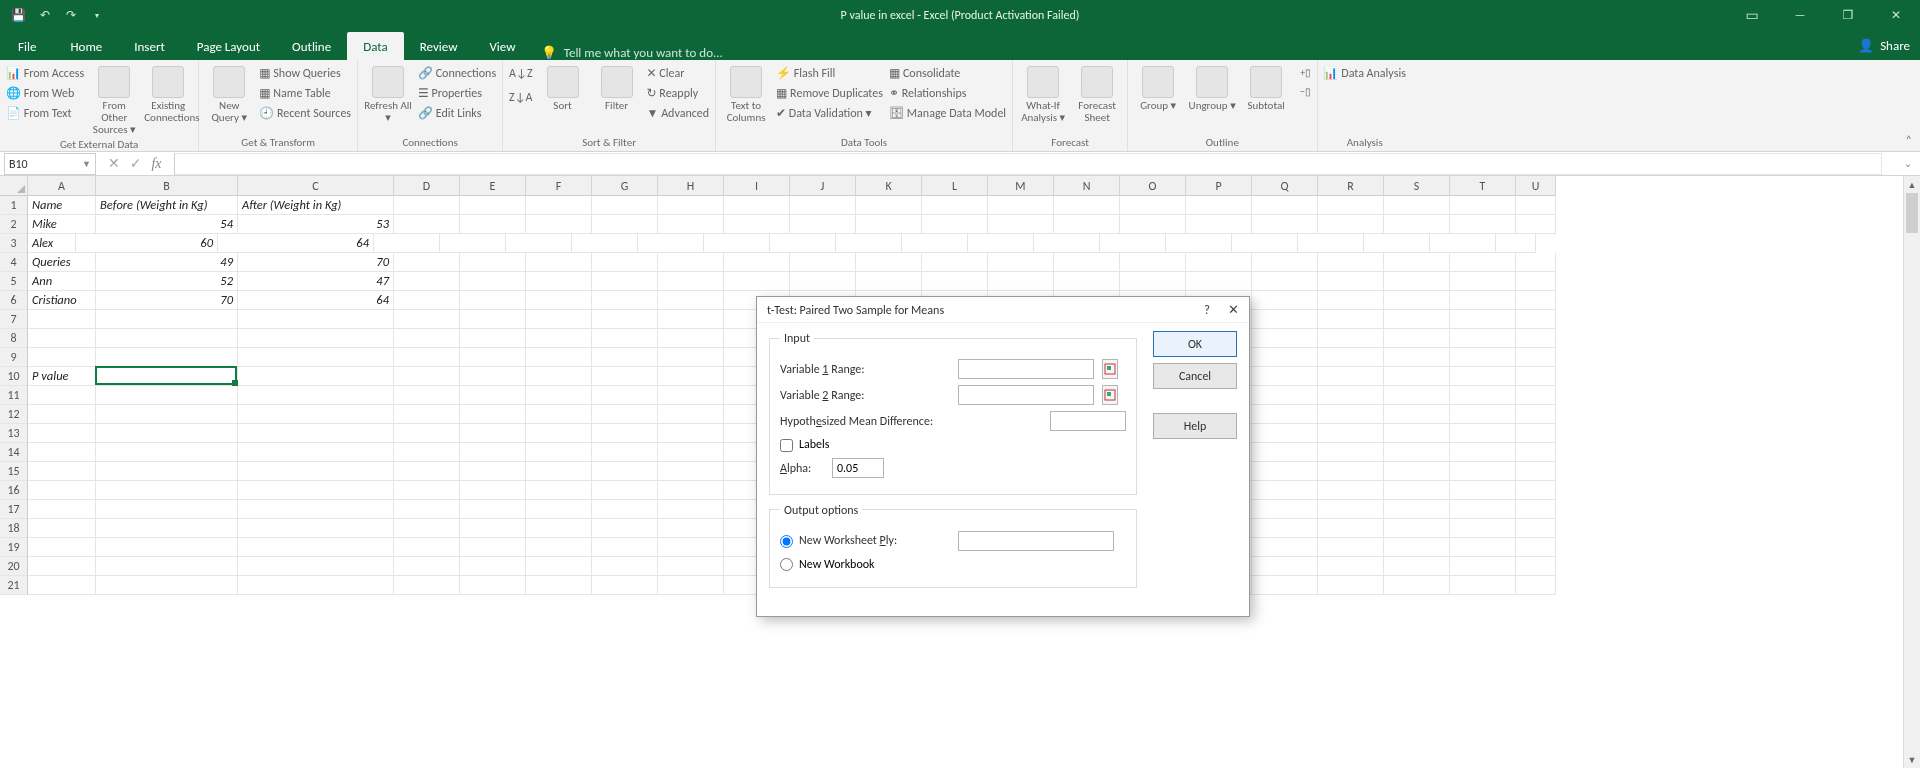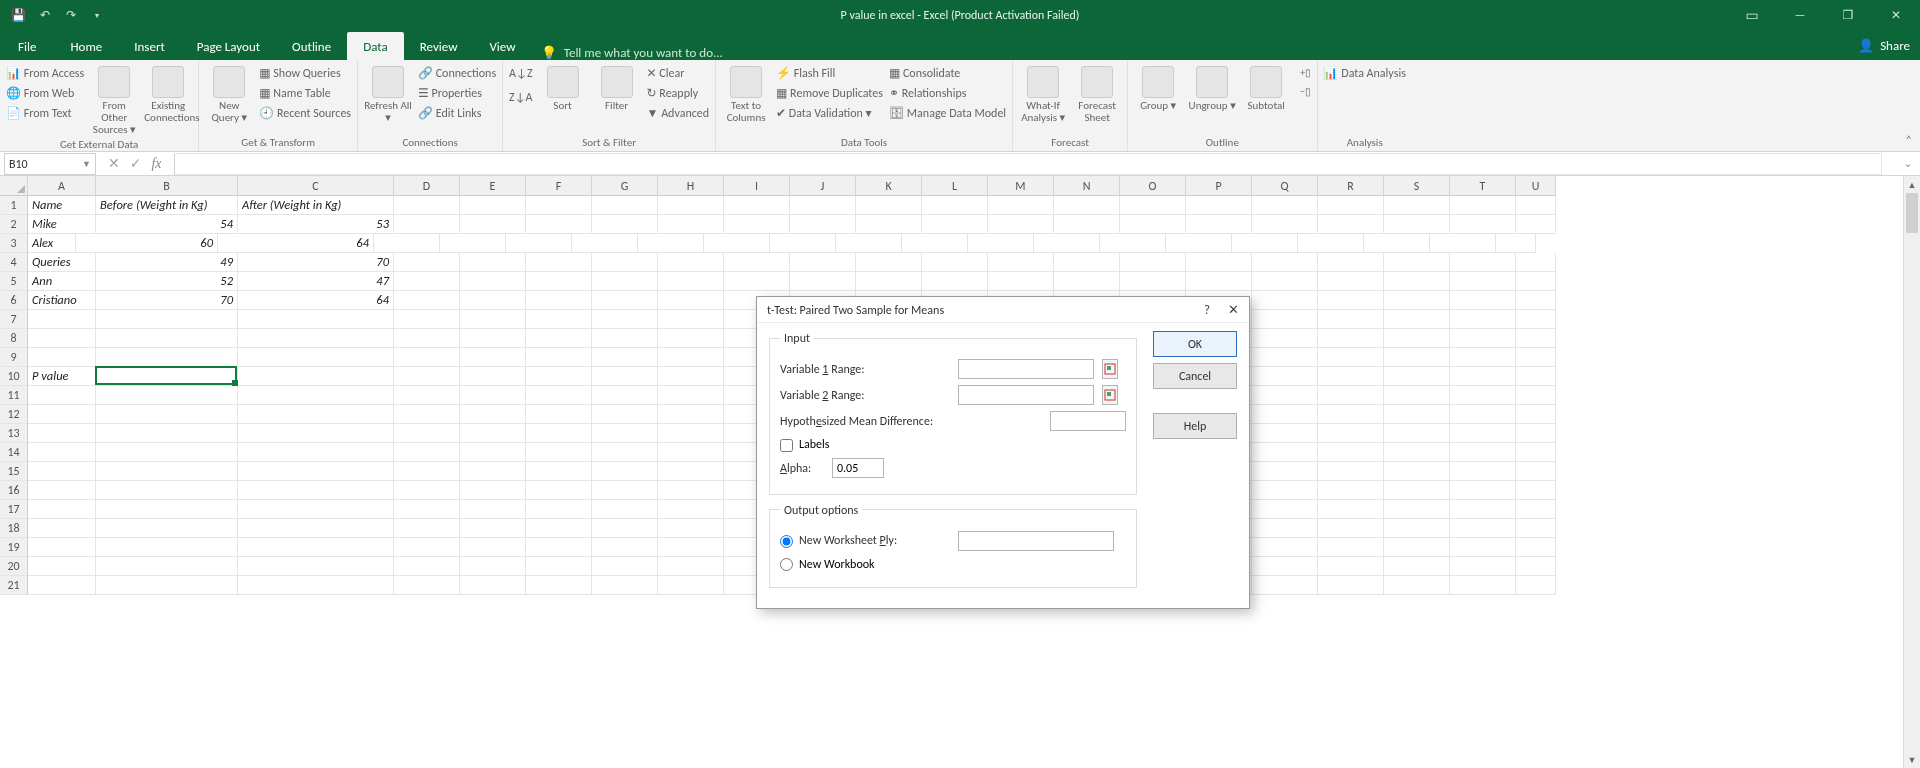--- a/index.html
+++ b/index.html
@@ -59,21 +59,21 @@
   .selected-cell { position: absolute; border: 2px solid #107c41; pointer-events: none; }
   .selected-cell::after { content:""; position:absolute; right:-3px; bottom:-3px; width:6px; height:6px; background:#107c41; }
   .vscroll { position:absolute; right:0; top:0; width:17px; height:100%; background:#f0f0f0; border-left:1px solid #dcdcdc; }
   .vscroll .up, .vscroll .down { height:17px; text-align:center; font-size:9px; color:#666; line-height:17px; }
   .vscroll .thumb { position:absolute; top:17px; left:2px; right:2px; height:40px; background:#cfcfcf; border-radius:1px; }
 
   
   .dialog { position: absolute; left: 756px; top: 296px; width: 494px; background: #fff; border: 1px solid #999; box-shadow: 4px 4px 12px rgba(0,0,0,0.25); font-size: 12px; }
   .dialog .dtitle { height: 26px; display: flex; align-items: center; padding: 0 10px; justify-content: space-between; font-size: 12px; color: #333; border-bottom: 1px solid #eee; }
   .dialog .dtitle .dtright { display: flex; gap: 18px; color: #444; font-size: 13px; }
-  .dialog .dbody { display: flex; padding: 8px 12px 12px 12px; gap: 16px; }
+  .dialog .dbody { display: flex; padding: 8px 12px 20px 12px; gap: 16px; }
   .dialog fieldset { border: 1px solid #ddd; padding: 8px 10px 10px 10px; margin-bottom: 8px; }
   .dialog fieldset legend { font-size: 12px; color: #333; padding: 0 4px; }
   .dialog .frow { display: flex; align-items: center; margin: 6px 0; gap: 8px; }
   .dialog .flabel { width: 170px; color: #333; }
   .dialog .flabel .ul { text-decoration: underline; }
   .dialog input[type=text] { height: 20px; border: 1px solid #b5b5b5; padding: 0 4px; font-size: 12px; }
   .dialog .range-pick { width: 16px; height: 20px; border: 1px solid #b5b5b5; background: #f5f5f5; display:flex; align-items:center; justify-content:center; }
   .dialog .range-pick svg { width:12px; height:12px; }
   .dialog .sidebtns { display: flex; flex-direction: column; gap: 6px; width: 84px; }
   .dialog .dbtn { height: 26px; border: 1px solid #adadad; background: #e8e8e8; font-size: 12px; color: #333; cursor: pointer; }

